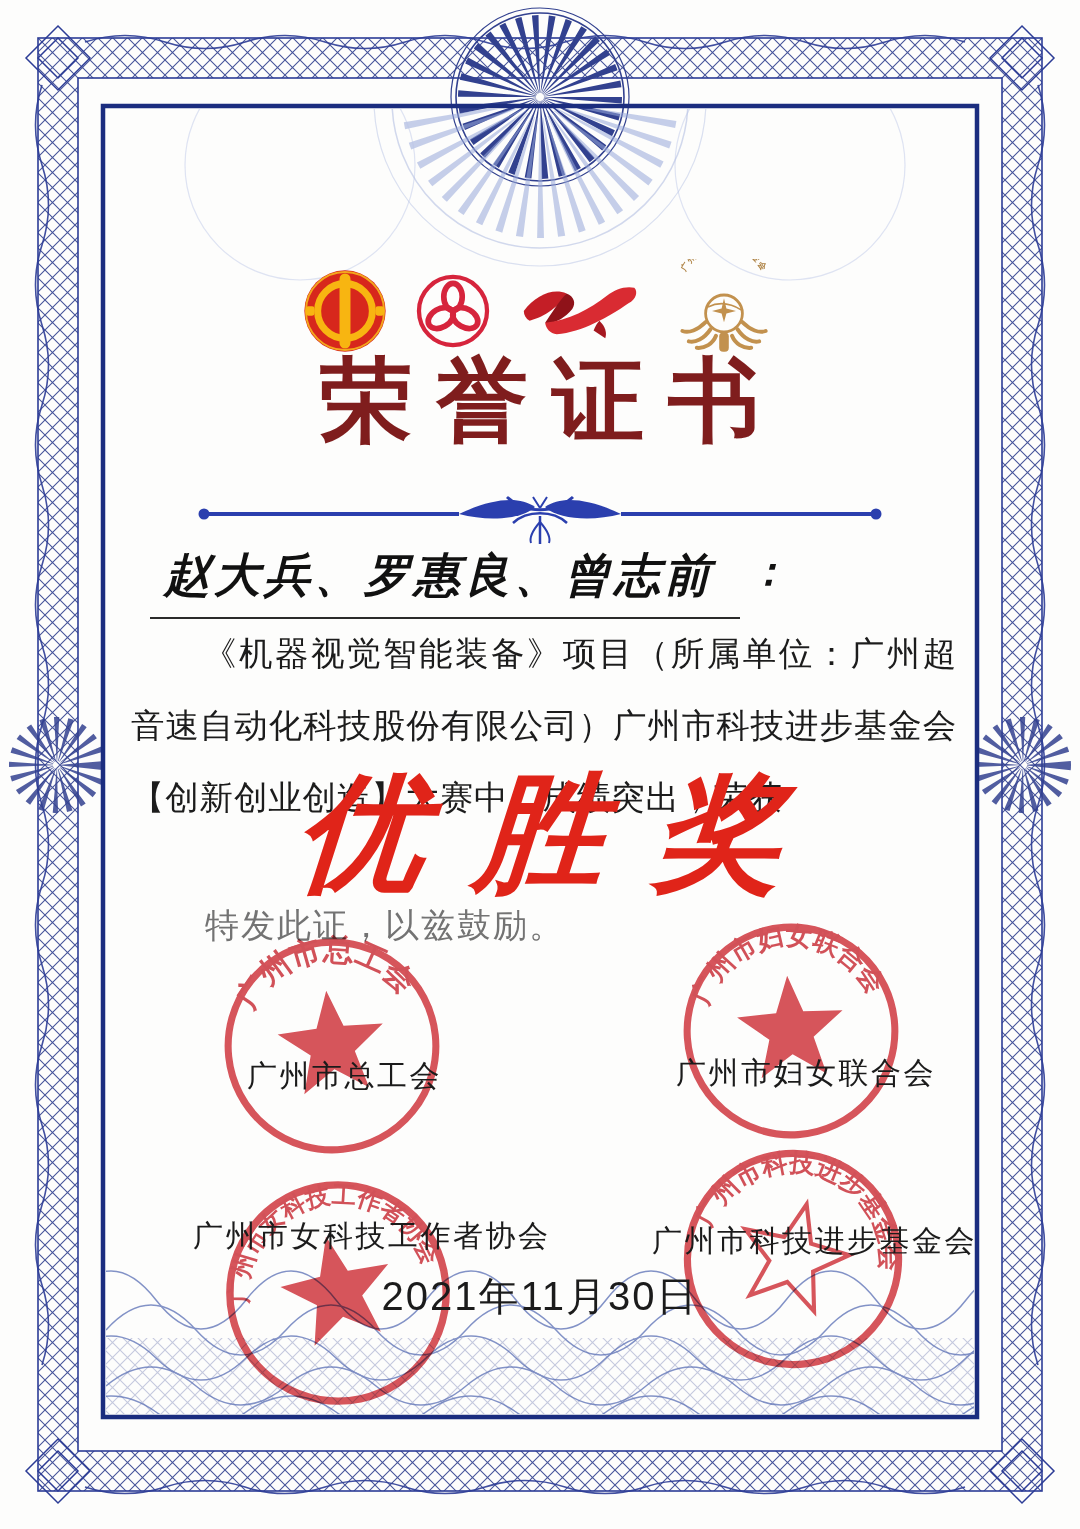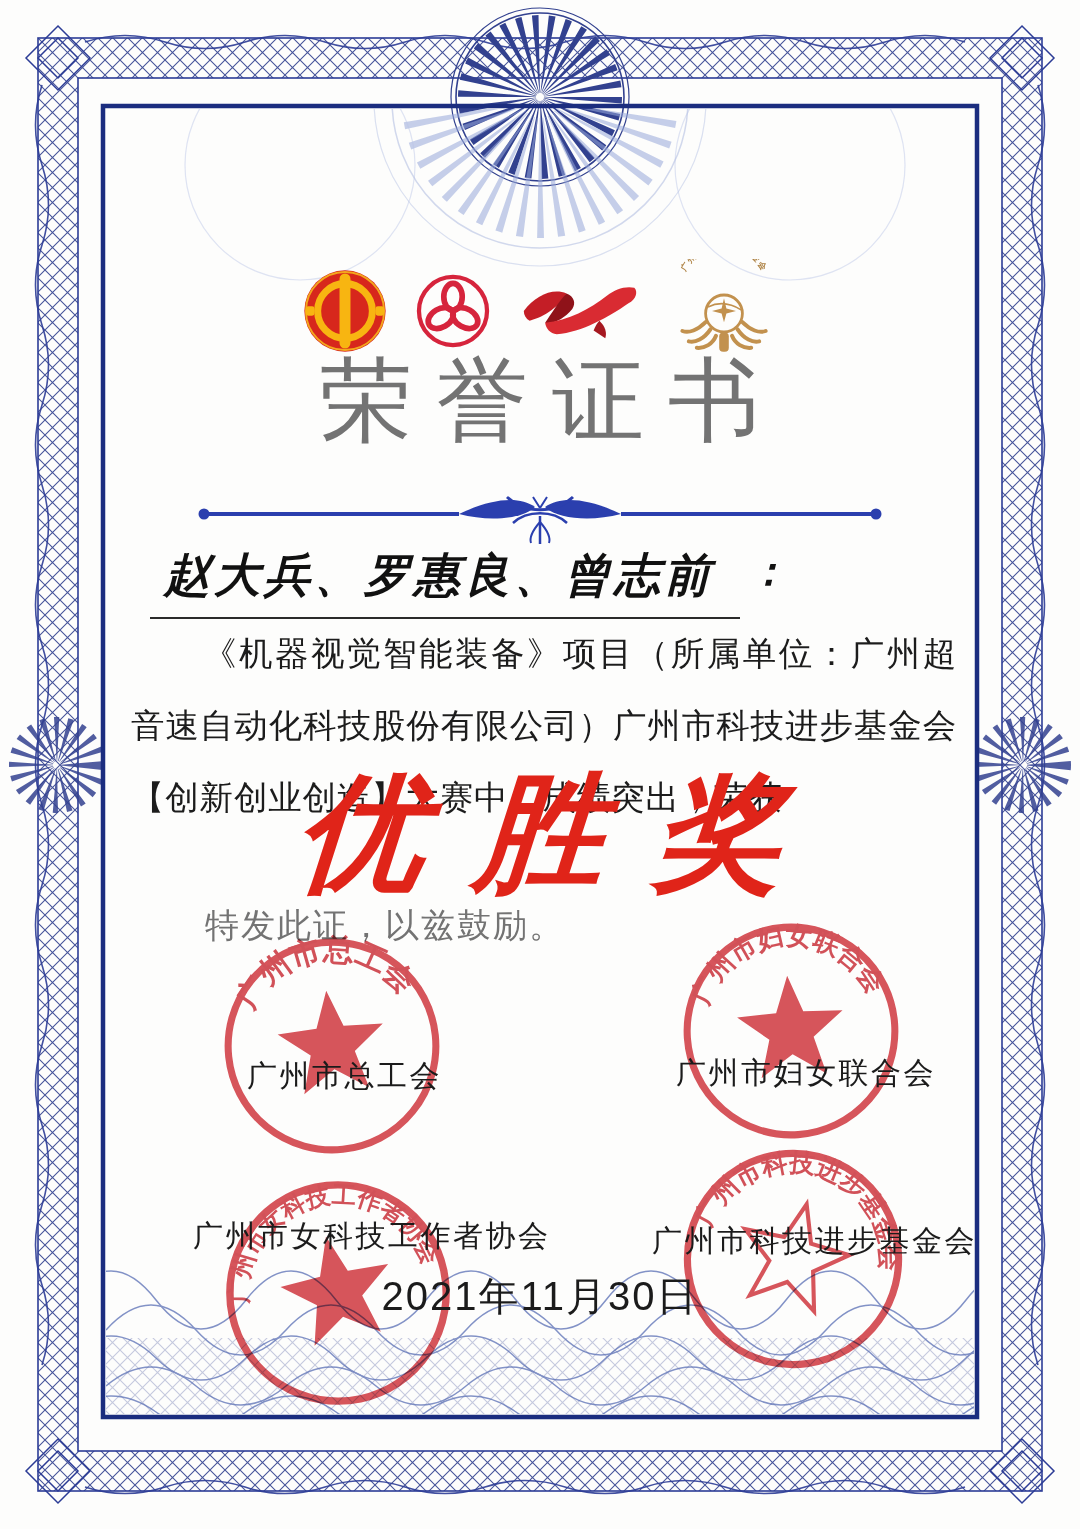--- a/index.html
+++ b/index.html
@@ -12,21 +12,21 @@
   
   .border-art{position:absolute;inset:0;z-index:0;}
   
   .logos-row{
     position:absolute;top:258px;left:103px;width:874px;height:105px;
     display:flex;justify-content:center;align-items:center;gap:26px;z-index:2;
   }
   
   .title{
     position:absolute;top:352px;left:103px;width:874px;z-index:2;
-    text-align:center;font-size:92px;font-weight:400;color:#737373;
+    text-align:center;font-size:92px;font-weight:700;color:#7f1d1d;
     letter-spacing:0.26em;text-indent:0.26em;margin:0;line-height:1.05;
     font-family:"Liberation Sans",sans-serif;
   }
   
   .divider{position:absolute;top:492px;left:195px;z-index:2;}
   
   .recipients{
     position:absolute;top:544px;left:150px;z-index:2;white-space:nowrap;
     font-family:Liberation Serif, serif;font-style:italic;font-weight:700;
   }

